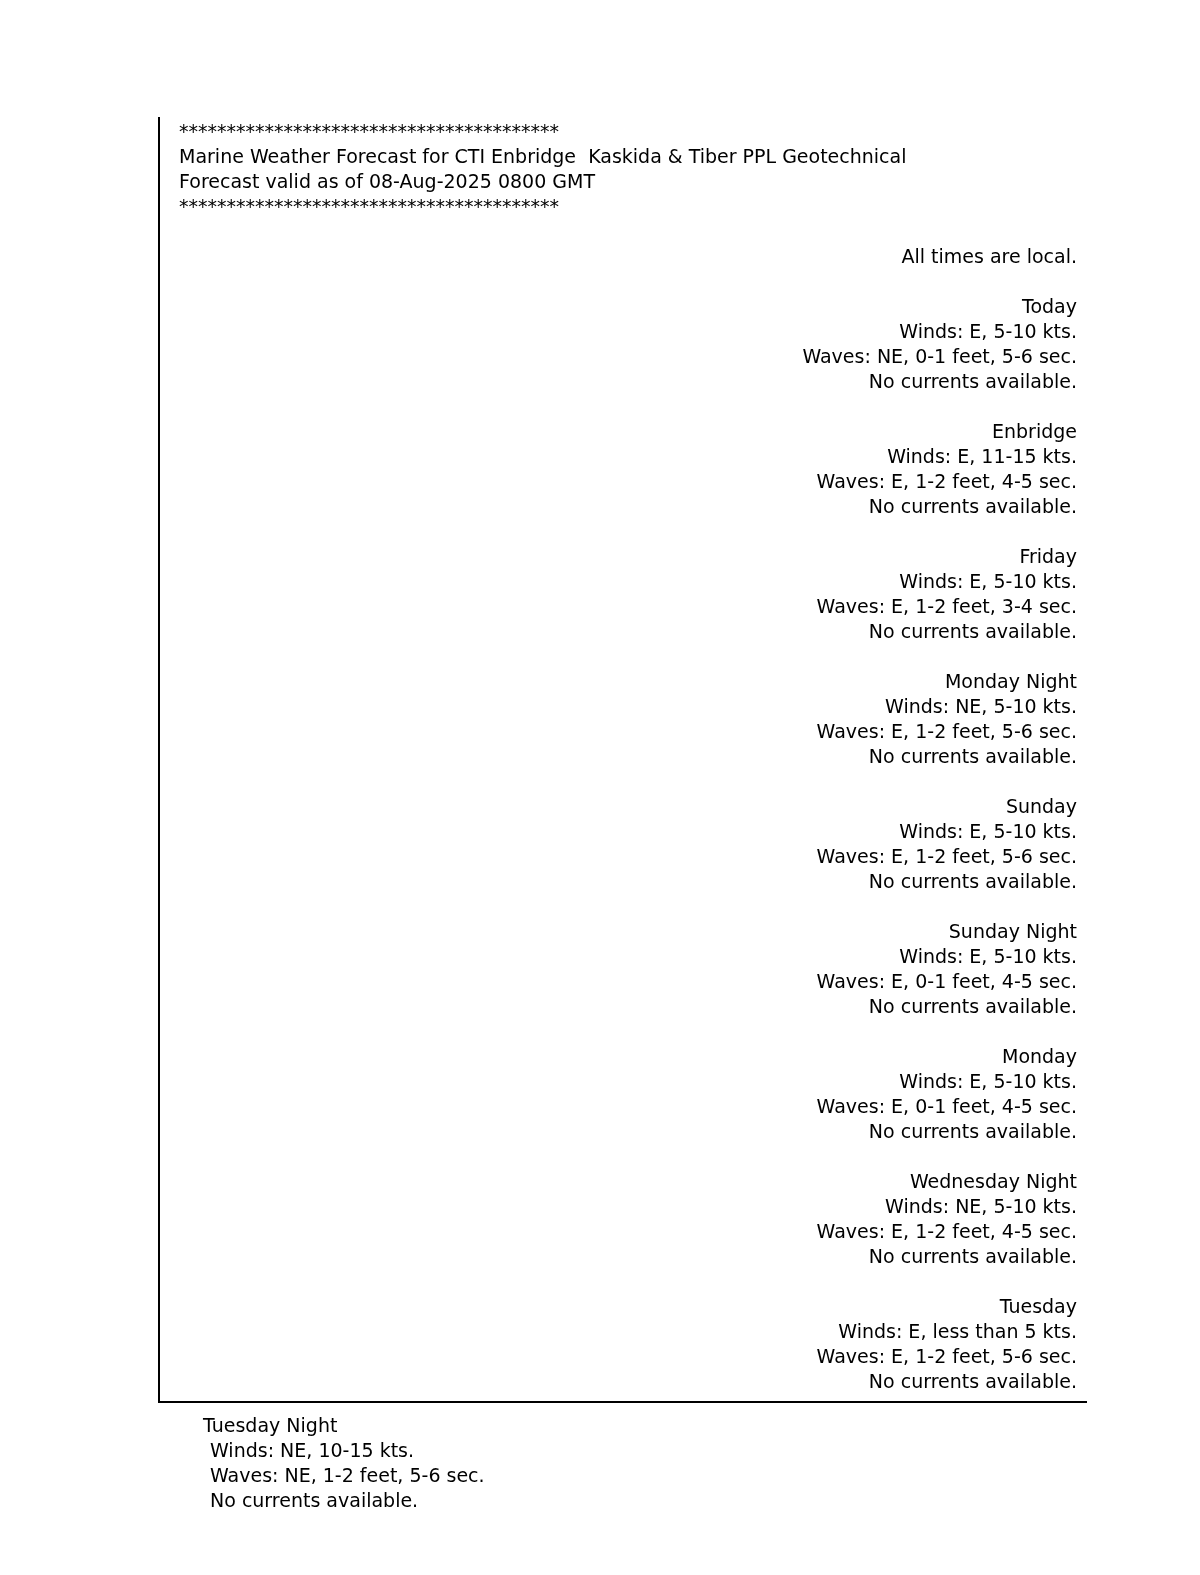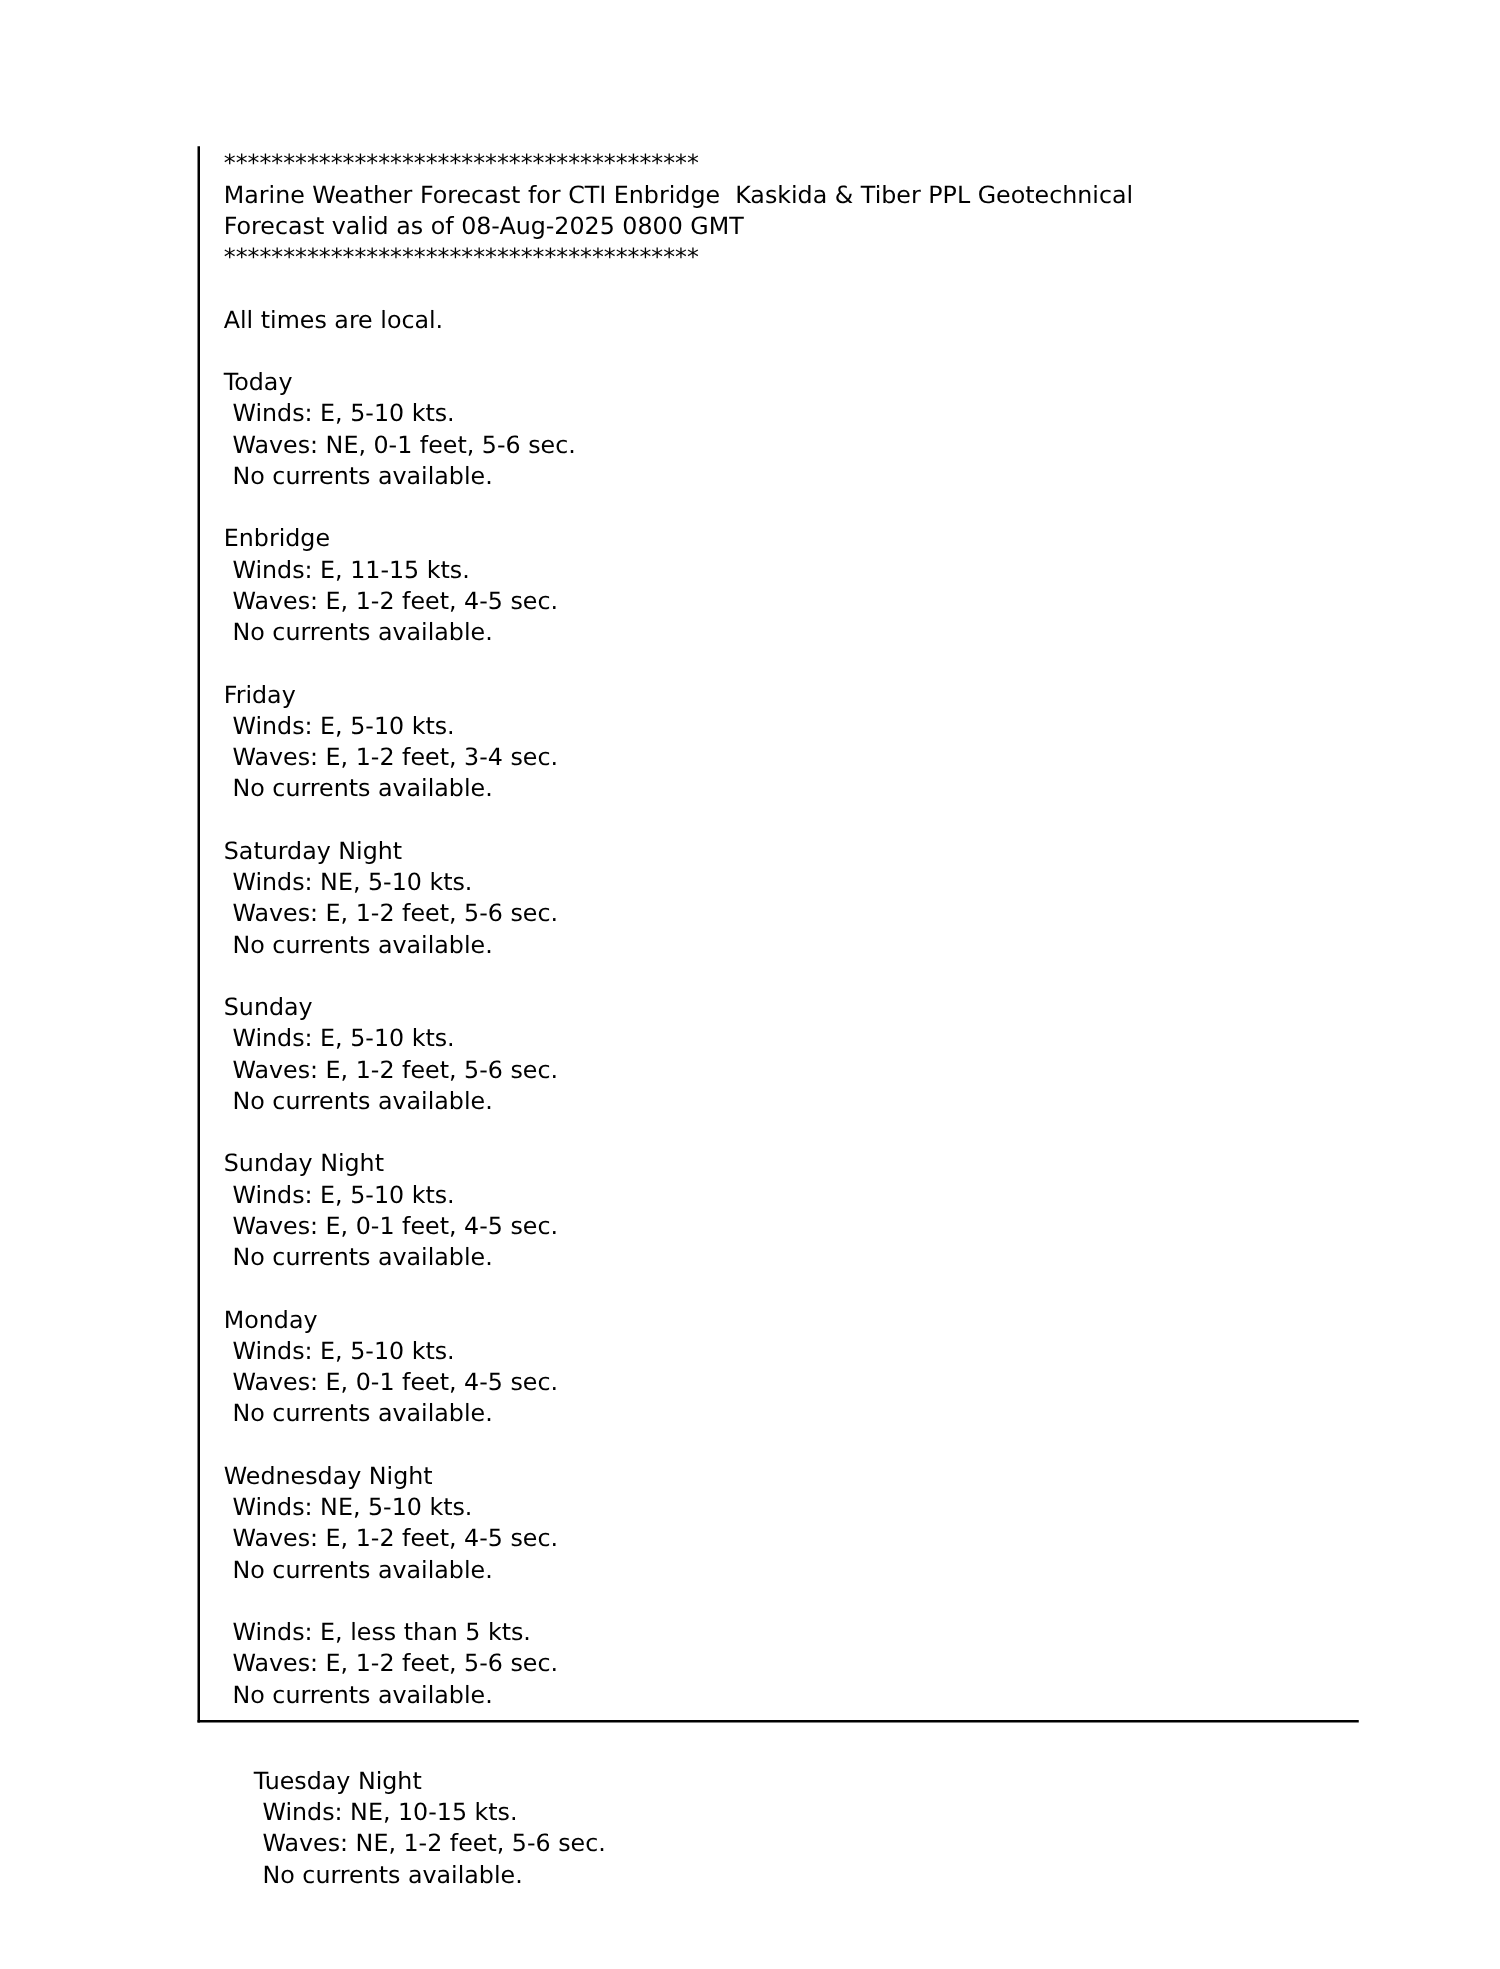--- a/index.html
+++ b/index.html
@@ -22,20 +22,21 @@
     left: 158px;
     top: 117px;
     width: 929px;
     box-sizing: border-box;
     border-left: 2px solid #000000;
     border-bottom: 2px solid #000000;
     padding: 2px 10px 7px 19px;
   }
   .block + .block {
     margin-top: 25px;
+    text-align: right;
   }
   .line {
     white-space: pre-wrap;
     min-height: 25px;
   }
   .detail {
     padding-left: 7px;
   }
   .tail-section {
     position: absolute;
@@ -75,21 +76,21 @@
   </div>
 
   <div class="block section">
     <div class="line">Friday</div>
     <div class="line detail">Winds: E, 5-10 kts.</div>
     <div class="line detail">Waves: E, 1-2 feet, 3-4 sec.</div>
     <div class="line detail">No currents available.</div>
   </div>
 
   <div class="block section">
-    <div class="line">Saturday Night</div>
+    <div class="line">Monday Night</div>
     <div class="line detail">Winds: NE, 5-10 kts.</div>
     <div class="line detail">Waves: E, 1-2 feet, 5-6 sec.</div>
     <div class="line detail">No currents available.</div>
   </div>
 
   <div class="block section">
     <div class="line">Sunday</div>
     <div class="line detail">Winds: E, 5-10 kts.</div>
     <div class="line detail">Waves: E, 1-2 feet, 5-6 sec.</div>
     <div class="line detail">No currents available.</div>
@@ -110,20 +111,21 @@
   </div>
 
   <div class="block section">
     <div class="line">Wednesday Night</div>
     <div class="line detail">Winds: NE, 5-10 kts.</div>
     <div class="line detail">Waves: E, 1-2 feet, 4-5 sec.</div>
     <div class="line detail">No currents available.</div>
   </div>
 
   <div class="block section">
+    <div class="line">Tuesday</div>
     <div class="line detail">Winds: E, less than 5 kts.</div>
     <div class="line detail">Waves: E, 1-2 feet, 5-6 sec.</div>
     <div class="line detail">No currents available.</div>
   </div>
 
 </div>
 
 <div class="tail-section">
   <div class="line">Tuesday Night</div>
   <div class="line detail">Winds: NE, 10-15 kts.</div>

